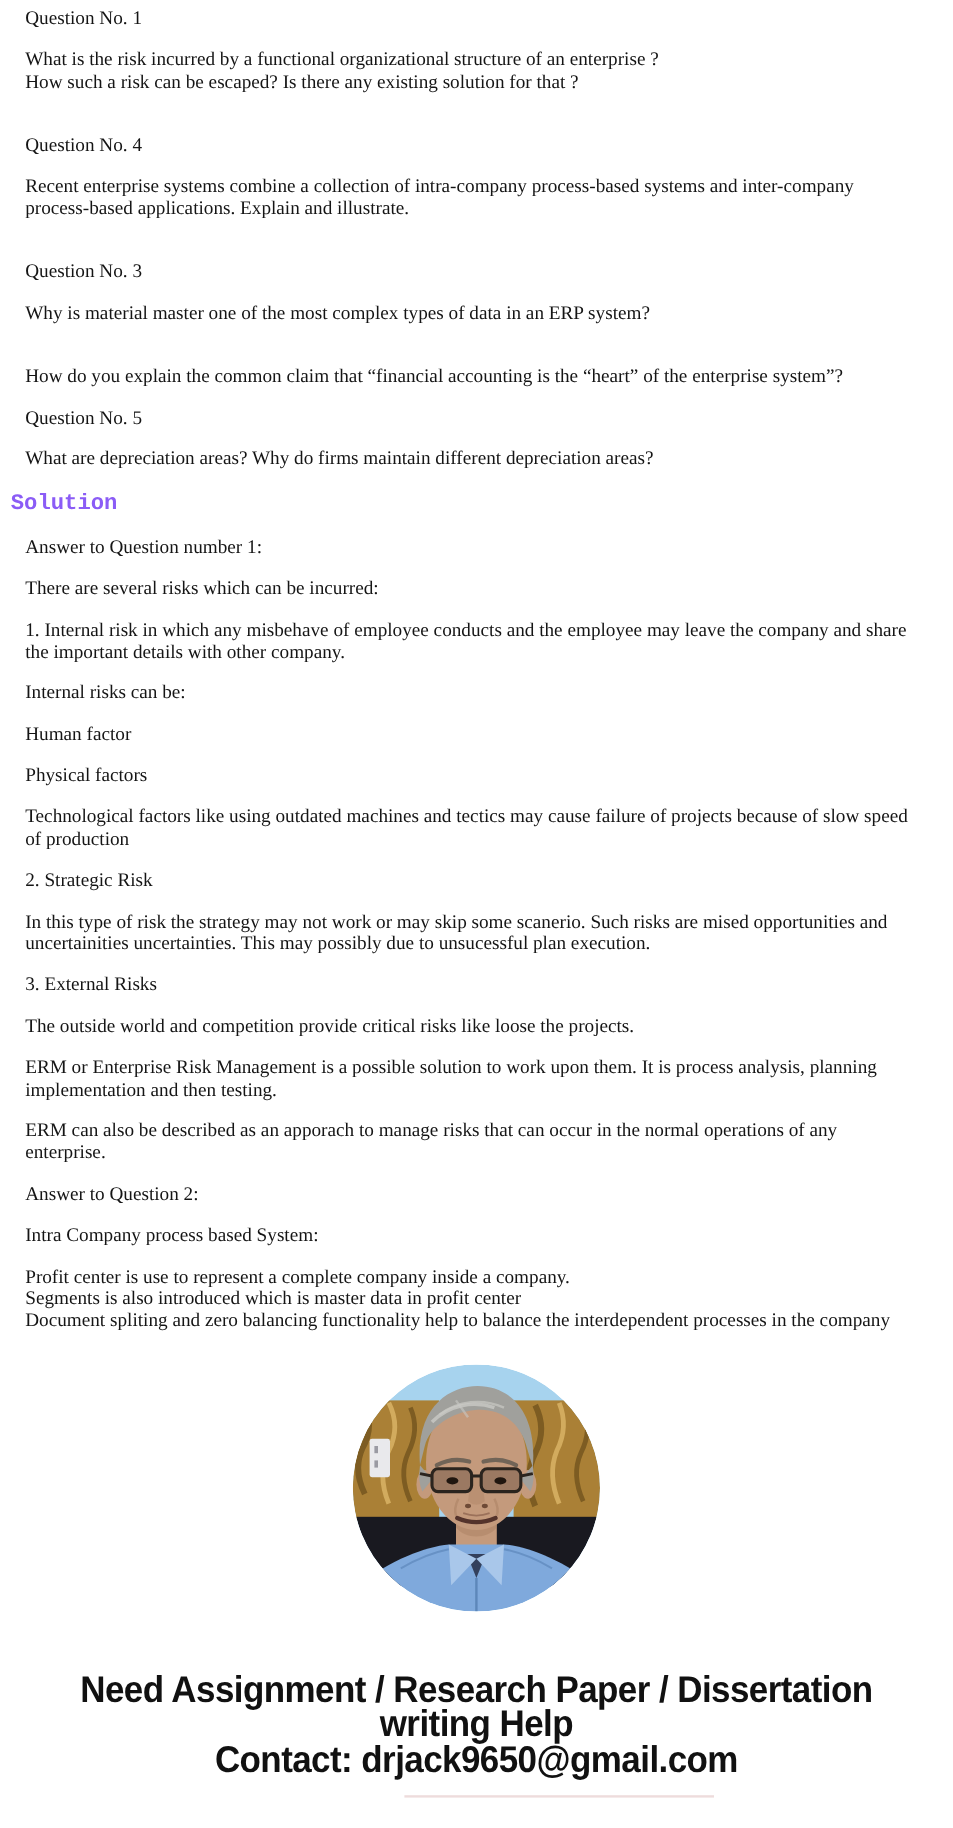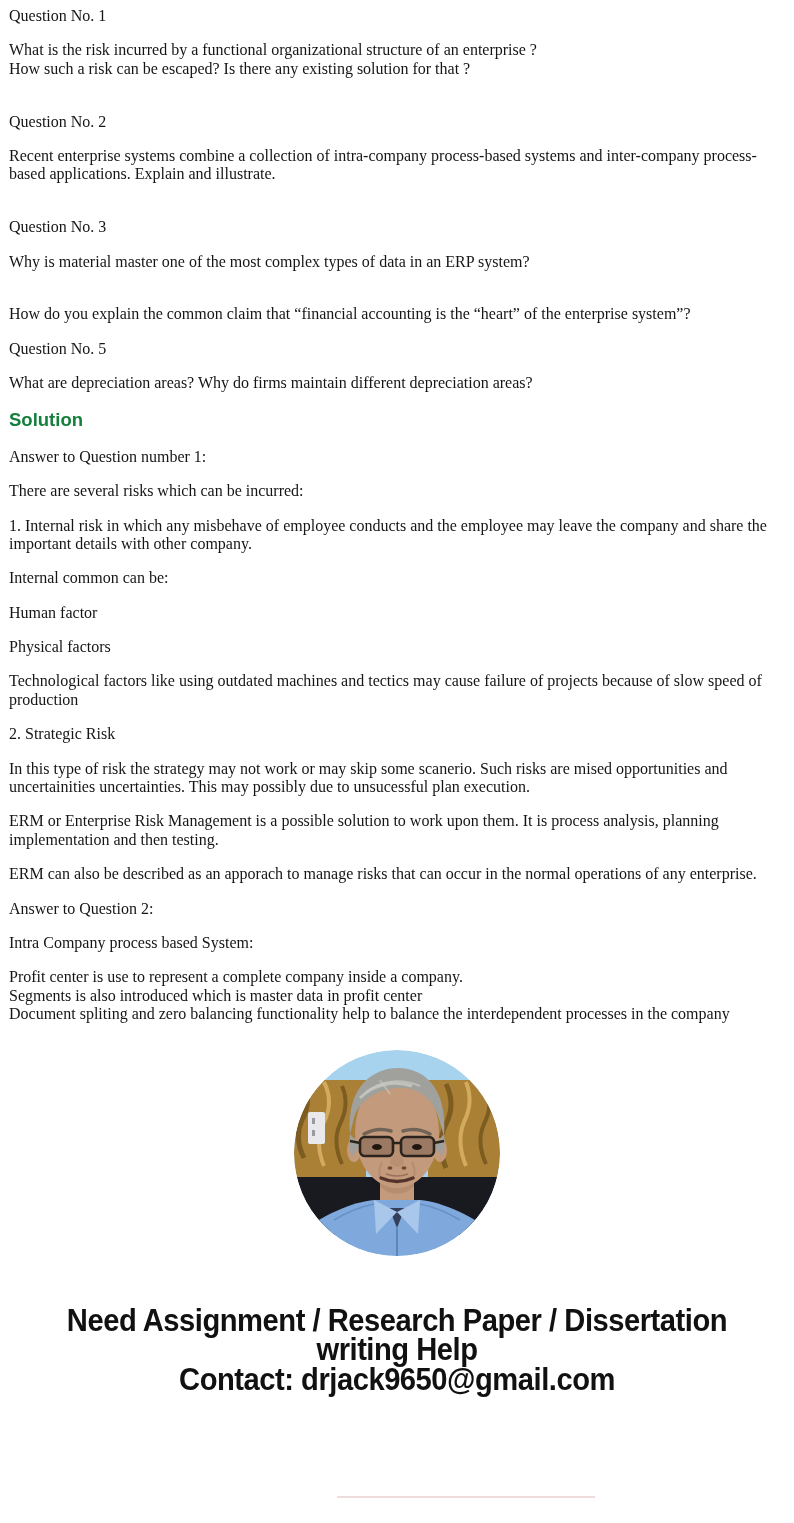--- a/index.html
+++ b/index.html
@@ -10,29 +10,29 @@
     overflow: hidden;
     background: #ffffff;
   }
   .doc {
     font-family: "Liberation Serif", "DejaVu Serif", serif;
     font-size: 16px;
     line-height: 1.15;
     color: #151515;
     padding: 0 14px 0 9px;
   }
-  .doc p { margin: 16px 0; }
+  .doc p { margin: 16px 12px; }
   .doc > :first-child { margin-top: 7px; }
   .doc h3 {
-    font-family: Liberation Sans, sans-serif;
+    font-family: Liberation Mono, monospace;
     font-size: 18.5px;
     line-height: 1.15;
     margin: 17px 0;
     font-weight: bold;
-    color: #15803d;
+    color: #8b5cf6;
   }
   figure[data-name="portrait"] {
     margin: 26px auto 0 auto;
     width: 206px;
     height: 206px;
   }
   .portrait-circle {
     width: 206px;
     height: 206px;
     border-radius: 50%;
@@ -62,37 +62,39 @@
   }
 </style>
 </head>
 <body>
 
 <main data-name="document-page">
 
   <section class="doc" id="doc-body" data-name="document-body">
       <p data-name="paragraph">Question No. 1</p>
       <p data-name="paragraph">What is the risk incurred by a functional organizational structure of an enterprise ?<br>How such a risk can be escaped? Is there any existing solution for that ?<br>&nbsp;</p>
-      <p data-name="paragraph">Question No. 2</p>
+      <p data-name="paragraph">Question No. 4</p>
       <p data-name="paragraph">Recent enterprise systems combine a collection of intra-company process-based systems and inter-company process-based applications. Explain and illustrate.<br>&nbsp;</p>
       <p data-name="paragraph">Question No. 3</p>
       <p data-name="paragraph">Why is material master one of the most complex types of data in an ERP system?<br>&nbsp;</p>
       <p data-name="paragraph">How do you explain the common claim that “financial accounting is the “heart” of the enterprise system”?</p>
       <p data-name="paragraph">Question No. 5</p>
       <p data-name="paragraph">What are depreciation areas? Why do firms maintain different depreciation areas?</p>
       <h3 data-name="section-heading">Solution</h3>
       <p data-name="paragraph">Answer to Question number 1:</p>
       <p data-name="paragraph">There are several risks which can be incurred:</p>
       <p data-name="paragraph">1. Internal risk in which any misbehave of employee conducts and the employee may leave the company and share the important details with other company.</p>
-      <p data-name="paragraph">Internal common can be:</p>
+      <p data-name="paragraph">Internal risks can be:</p>
       <p data-name="paragraph">Human factor</p>
       <p data-name="paragraph">Physical factors</p>
       <p data-name="paragraph">Technological factors like using outdated machines and tectics may cause failure of projects because of slow speed of production</p>
       <p data-name="paragraph">2. Strategic Risk</p>
       <p data-name="paragraph">In this type of risk the strategy may not work or may skip some scanerio. Such risks are mised opportunities and uncertainities uncertainties. This may possibly due to unsucessful plan execution.</p>
+      <p data-name="paragraph">3. External Risks</p>
+      <p data-name="paragraph">The outside world and competition provide critical risks like loose the projects.</p>
       <p data-name="paragraph">ERM or Enterprise Risk Management is a possible solution to work upon them. It is process analysis, planning implementation and then testing.</p>
       <p data-name="paragraph">ERM can also be described as an apporach to manage risks that can occur in the normal operations of any enterprise.</p>
       <p data-name="paragraph">Answer to Question 2:</p>
       <p data-name="paragraph">Intra Company process based System:</p>
       <p data-name="paragraph">Profit center is use to represent a complete company inside a company.<br>Segments is also introduced which is master data in profit center<br>Document spliting and zero balancing functionality help to balance the interdependent processes in the company</p>
     </section>
 
   <figure data-name="portrait">
     <svg class="portrait-circle" data-name="portrait-photo" width="206" height="206" viewBox="0 0 206 206" xmlns="http://www.w3.org/2000/svg">
       <defs>

